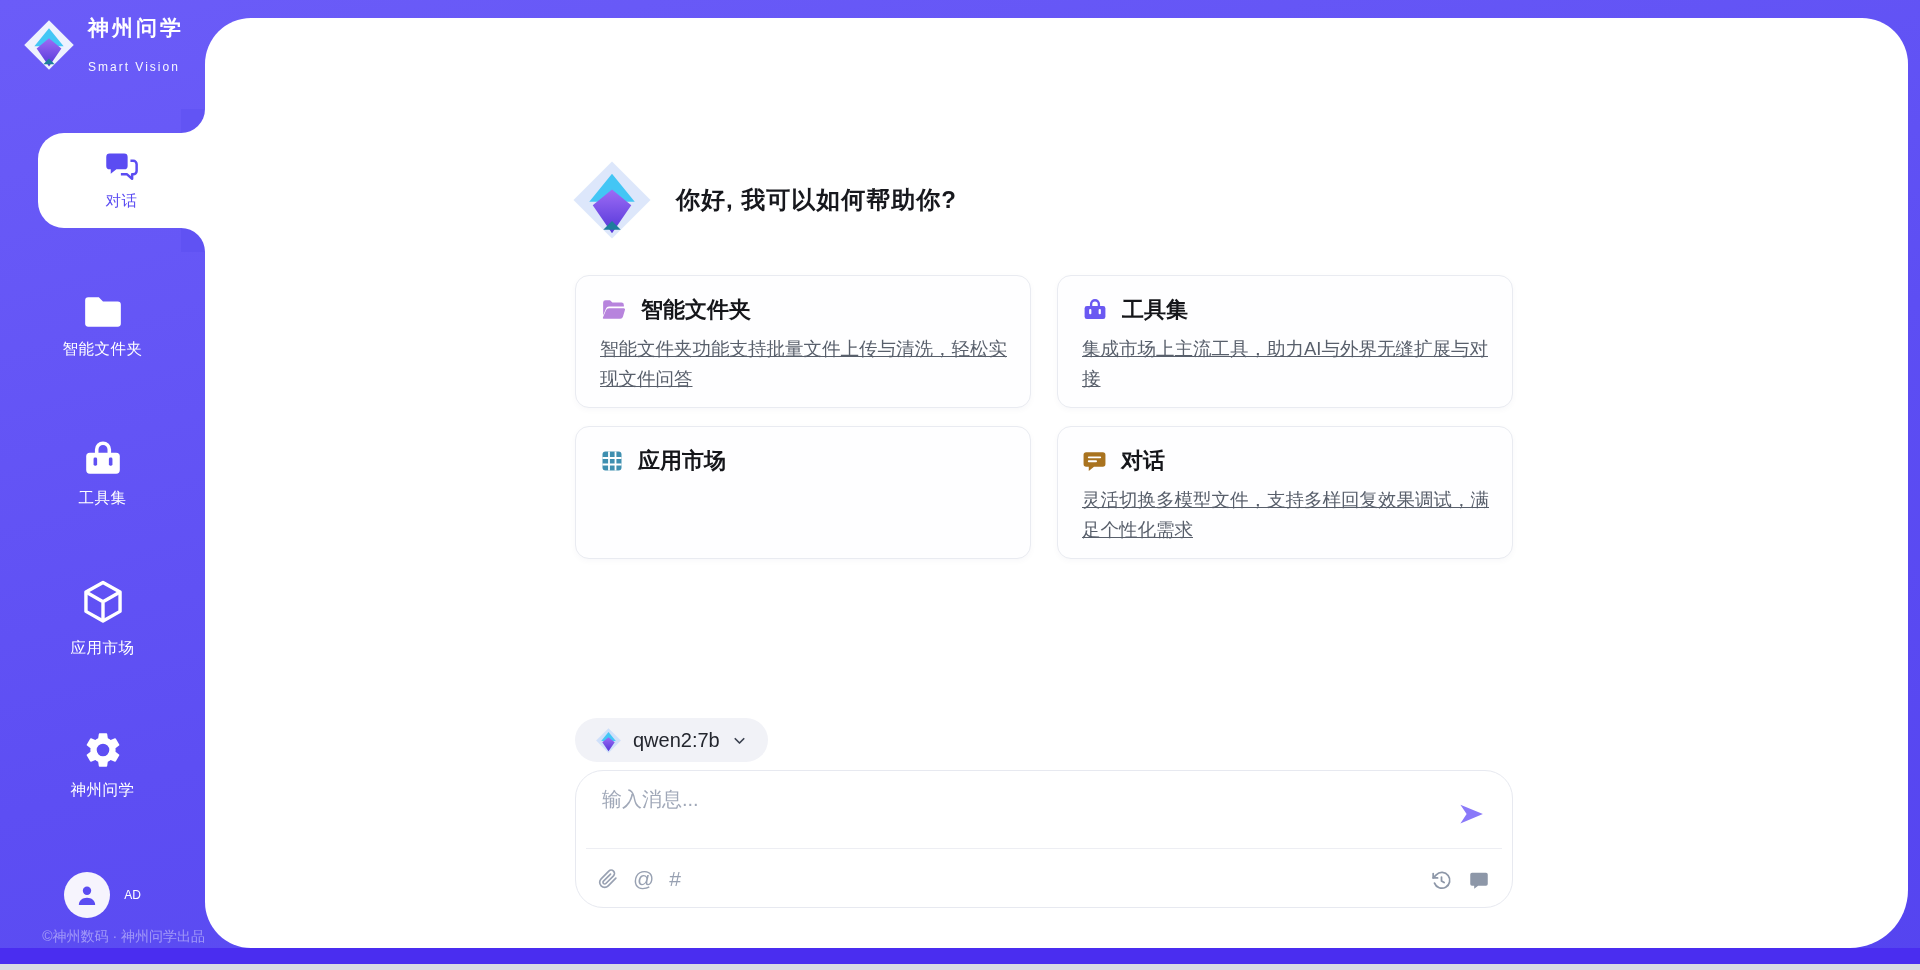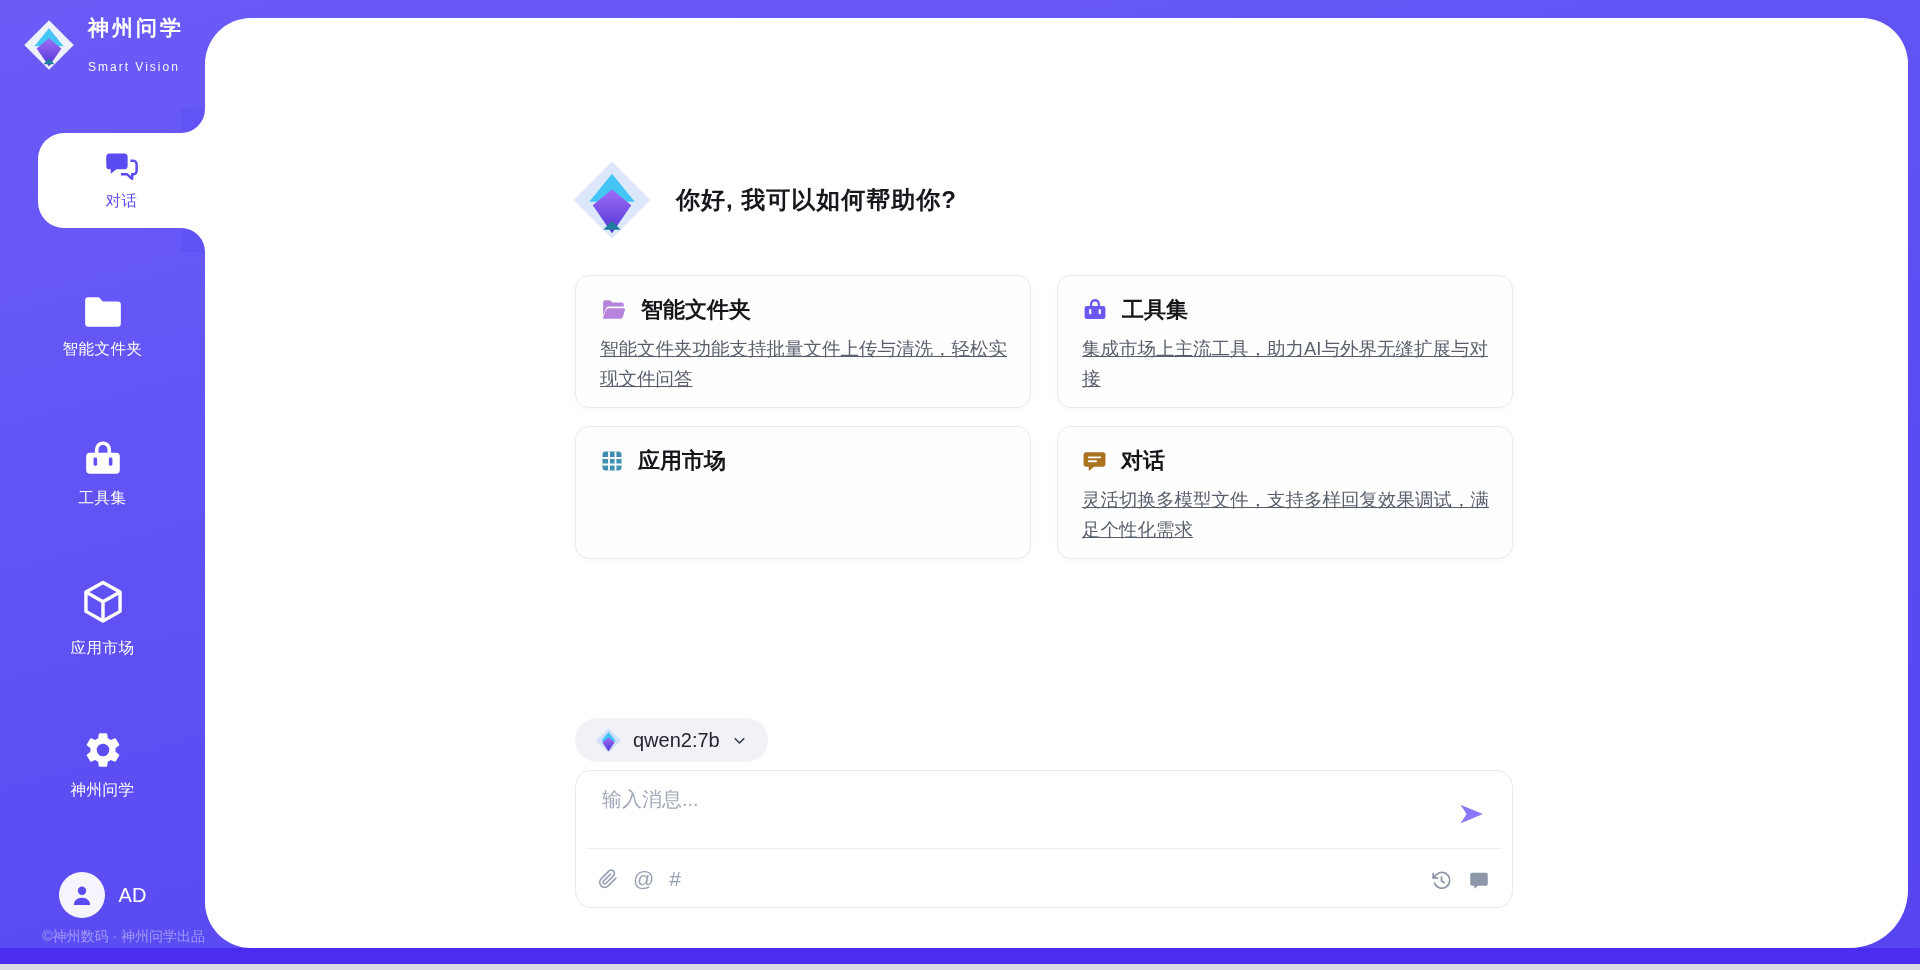--- a/index.html
+++ b/index.html
@@ -31,21 +31,21 @@
 
   .nav{position:absolute;left:0;width:205px;display:flex;flex-direction:column;align-items:center;
        gap:9px;color:#fff;cursor:pointer;}
   .nav-label{font-size:15.5px;letter-spacing:.5px;}
   .nav svg{display:block;}
 
   .user-row{position:absolute;left:0;top:872px;width:205px;display:flex;align-items:center;
             justify-content:center;gap:14px;cursor:pointer;}
   .avatar{width:46px;height:46px;border-radius:50%;background:#f6f4fd;display:flex;
           align-items:center;justify-content:center;}
-  .user-name{color:#fff;font-size:20px;}
+  .user-name{color:#fff;font-size:12px;}
   .side-footer{position:absolute;left:0;top:928px;width:205px;text-align:right;
                color:rgba(255,255,255,.42);font-size:14px;}
 
   
   .greet{position:absolute;left:365px;top:140px;display:flex;align-items:center;gap:22px;}
   .greet .logo{width:84px;height:84px;}
   .greet-title{font-size:24px;font-weight:bold;color:#17181d;letter-spacing:1px;}
 
   .cards{position:absolute;left:370px;top:257px;display:grid;
          grid-template-columns:456px 456px;grid-auto-rows:133px;column-gap:26px;row-gap:18px;}
@@ -55,21 +55,21 @@
   .card-title{font-size:22px;font-weight:bold;color:#15161a;}
   .card-desc{margin-top:9px;font-size:18.5px;line-height:30px;color:#585f6b;width:408px;text-decoration:underline;}
 
   .model-pill{position:absolute;left:370px;top:700px;height:44px;display:inline-flex;
               align-items:center;gap:11px;padding:0 20px;background:#f1f2f7;border-radius:22px;
               cursor:pointer;justify-content:space-between;}
   .model-pill .logo{width:27px;height:27px;}
   .model-label{font-size:20px;color:#23262e;}
 
   .composer{position:absolute;left:370px;top:752px;width:938px;height:138px;box-sizing:border-box;
-            border:1.5px solid #e7e9f0;border-radius:16px;background:#fff;}
+            border:1.5px solid #e7e9f0;border-radius:28px;background:#fff;}
   .composer input{position:absolute;left:24px;top:16px;width:700px;border:none;outline:none;
                   font-size:20px;color:#222;background:transparent;font-family:inherit;}
   .composer input::placeholder{color:#a0a8b8;}
   .send-btn{position:absolute;right:26px;top:28px;width:30px;height:30px;cursor:pointer;}
   .comp-divider{position:absolute;left:10px;right:10px;top:77px;height:1px;background:#edeef3;}
   .comp-toolbar{position:absolute;left:22px;bottom:17px;display:flex;align-items:center;gap:15px;
                 color:#98a1b2;}
   .glyph-icon{font-size:21px;line-height:22px;cursor:pointer;}
   .comp-right{position:absolute;right:22px;bottom:16px;display:flex;align-items:center;gap:16px;}
   .comp-right svg{cursor:pointer;}

